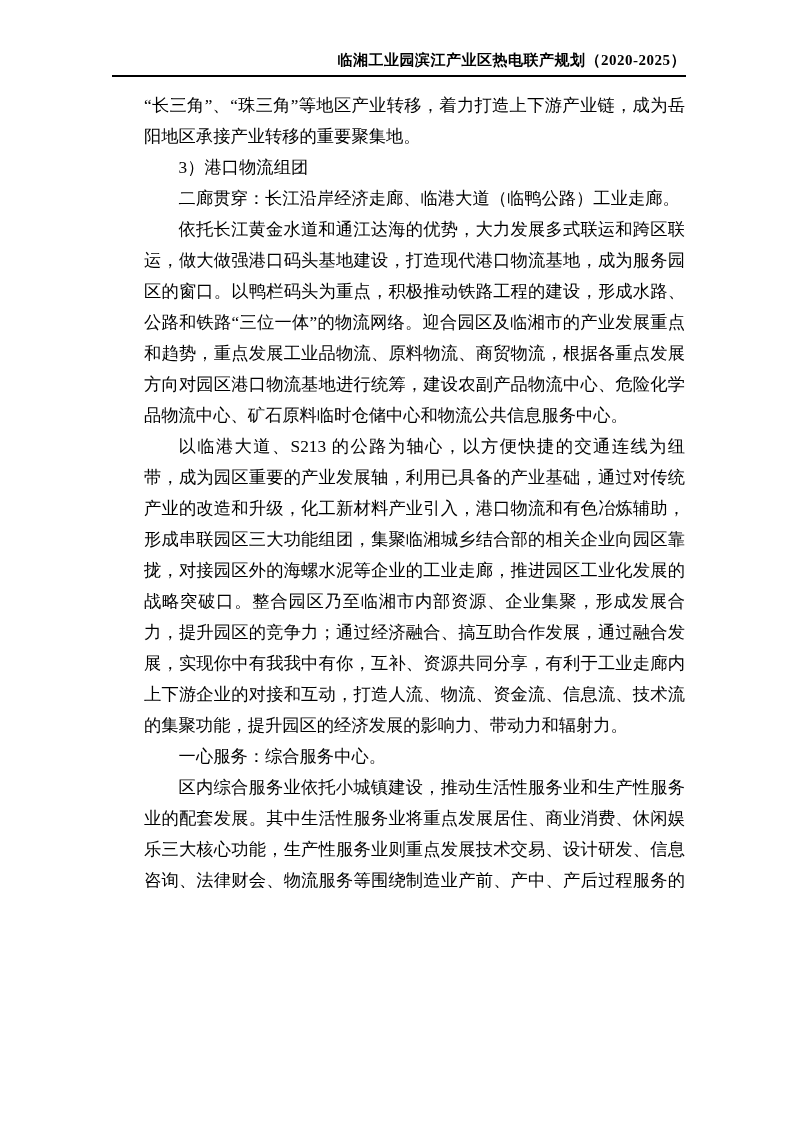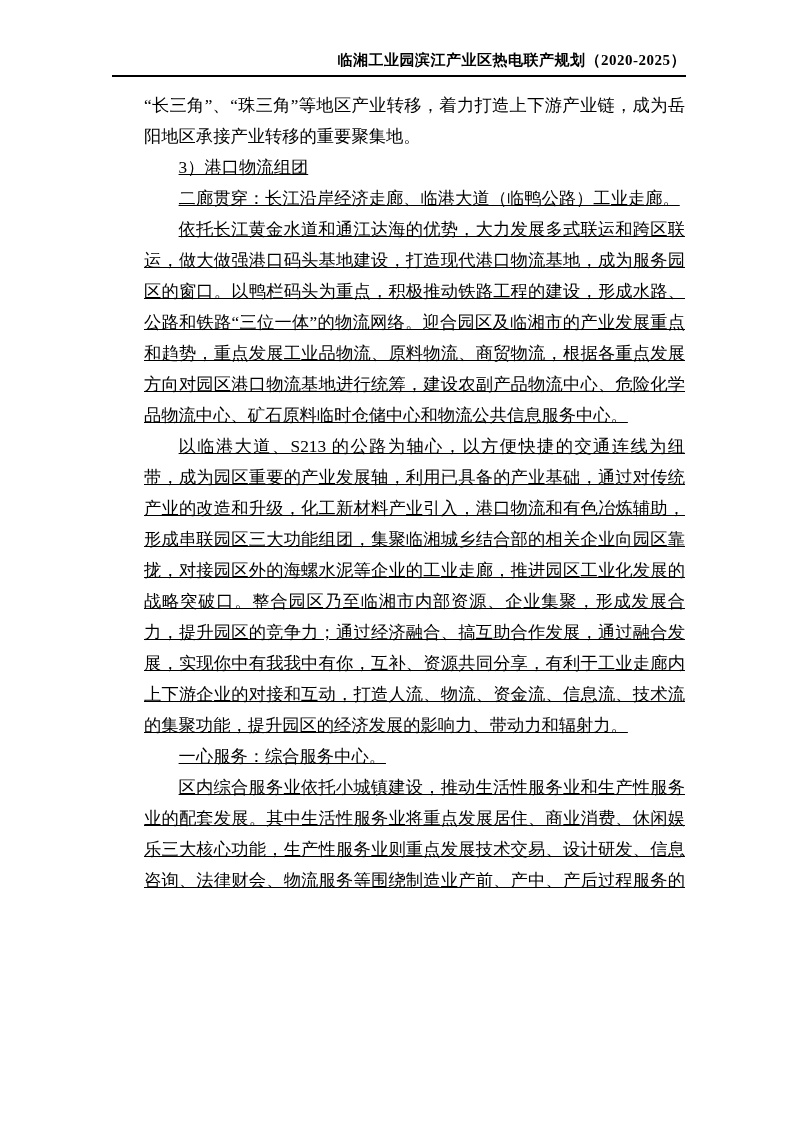--- a/index.html
+++ b/index.html
@@ -44,21 +44,20 @@
     text-align: justify;
     text-justify: inter-ideograph;
     margin-left: 32px;
   }
   .doc-body p.para {
     margin: 0;
     padding: 0;
   }
   .doc-body p.para.indent {
     text-indent: 2em;
-    text-decoration: underline;
   }
   .section-heading {
     position: absolute;
     left: 112px;
     right: 108px;
     top: 963px;
     margin: 0;
     font-size: 21px;
     font-weight: bold;
     line-height: 30px;

